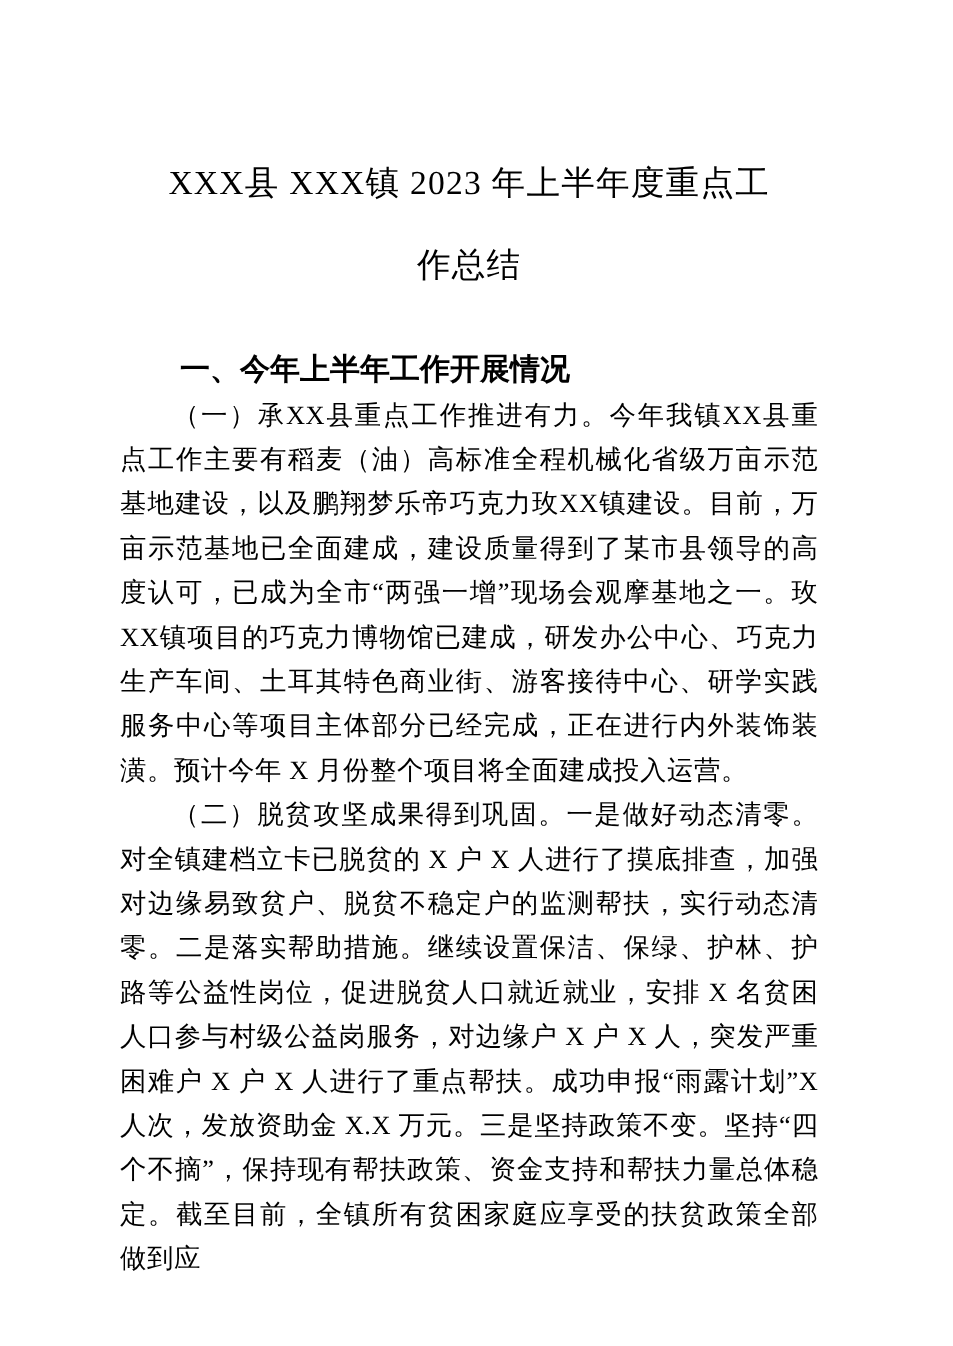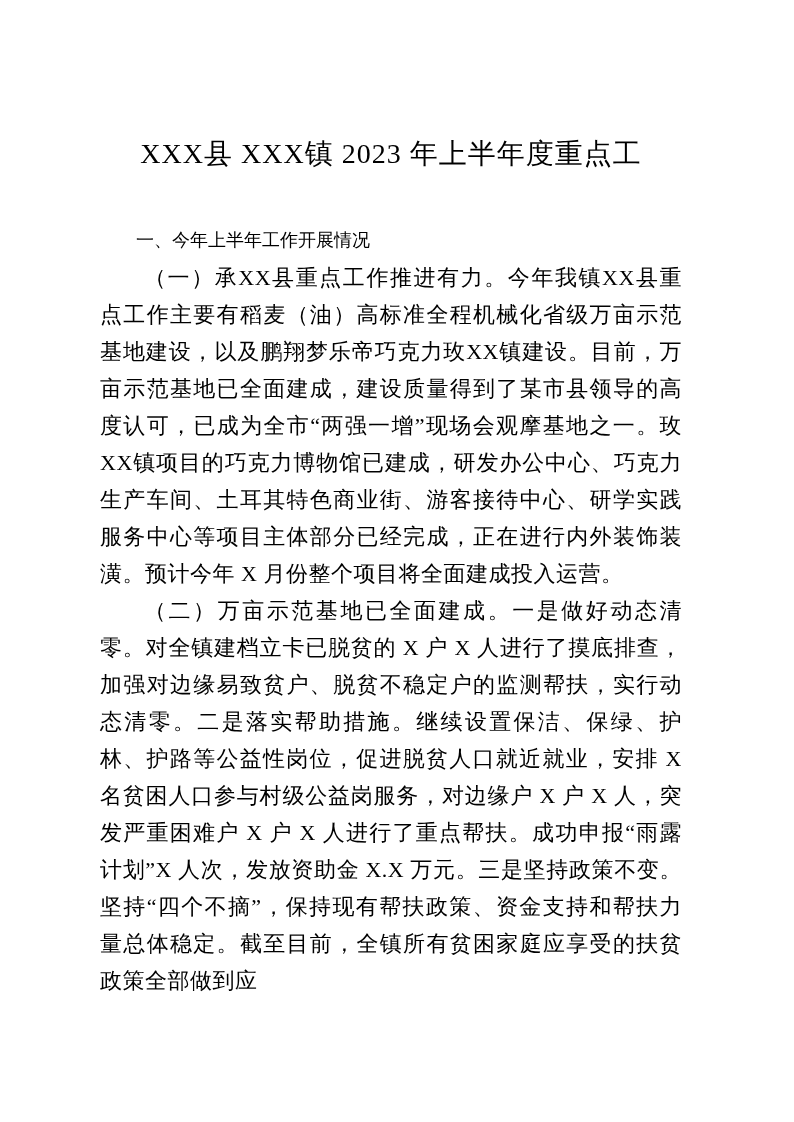--- a/index.html
+++ b/index.html
@@ -23,22 +23,22 @@
     margin-top: 120px;
     font-size: 28px;
     line-height: 68px;
     text-align: center;
     font-weight: normal;
     letter-spacing: 1px;
   }
   .heading {
     margin: 34px 0 0 0;
     font-family: "Liberation Sans", sans-serif;
-    font-weight: normal;
-    font-size: 18px;
+    font-weight: bold;
+    font-size: 25px;
     line-height: 37px;
     text-indent: 2em;
   }
   .para {
     margin: 0;
     font-size: 22px;
     line-height: 37px;
     text-align: justify;
     text-indent: 2em;
     letter-spacing: 0.5px;
@@ -48,21 +48,22 @@
     font-family: "Liberation Serif", serif;
   }
 </style>
 </head>
 <body>
 
 <div class="page">
 
   <div class="title">
     <div class="title-line">XXX县 XXX镇 2023 年上半年度重点工</div>
+    <div class="title-line">作总结</div>
   </div>
 
   <h2 class="heading">一、今年上半年工作开展情况</h2>
 
   <p class="para"><span class="lead">（一）承XX县重点工作推进有力。</span><span>今年我镇XX县重点工作主要有稻麦（油）高标准全程机械化省级万亩示范基地建设，以及鹏翔梦乐帝巧克力玫XX镇建设。目前，万亩示范基地已全面建成，建设质量得到了某市县领导的高度认可，已成为全市“两强一增”现场会观摩基地之一。玫XX镇项目的巧克力博物馆已建成，研发办公中心、巧克力生产车间、土耳其特色商业街、游客接待中心、研学实践服务中心等项目主体部分已经完成，正在进行内外装饰装潢。预计今年 X 月份整个项目将全面建成投入运营。</span></p>
 
-  <p class="para"><span class="lead">（二）万亩示范基地已全面建成。</span><span>一是做好动态清零。对全镇建档立卡已脱贫的 X 户 X 人进行了摸底排查，加强对边缘易致贫户、脱贫不稳定户的监测帮扶，实行动态清零。二是落实帮助措施。继续设置保洁、保绿、护林、护路等公益性岗位，促进脱贫人口就近就业，安排 X 名贫困人口参与村级公益岗服务，对边缘户 X 户 X 人，突发严重困难户 X 户 X 人进行了重点帮扶。成功申报“雨露计划”X 人次，发放资助金 X.X 万元。三是坚持政策不变。坚持“四个不摘”，保持现有帮扶政策、资金支持和帮扶力量总体稳定。截至目前，全镇所有贫困家庭应享受的扶贫政策全部做到应</span></p>
+  <p class="para"><span class="lead">（二）脱贫攻坚成果得到巩固。</span><span>一是做好动态清零。对全镇建档立卡已脱贫的 X 户 X 人进行了摸底排查，加强对边缘易致贫户、脱贫不稳定户的监测帮扶，实行动态清零。二是落实帮助措施。继续设置保洁、保绿、护林、护路等公益性岗位，促进脱贫人口就近就业，安排 X 名贫困人口参与村级公益岗服务，对边缘户 X 户 X 人，突发严重困难户 X 户 X 人进行了重点帮扶。成功申报“雨露计划”X 人次，发放资助金 X.X 万元。三是坚持政策不变。坚持“四个不摘”，保持现有帮扶政策、资金支持和帮扶力量总体稳定。截至目前，全镇所有贫困家庭应享受的扶贫政策全部做到应</span></p>
 
 </div>
 
 </body></html>

